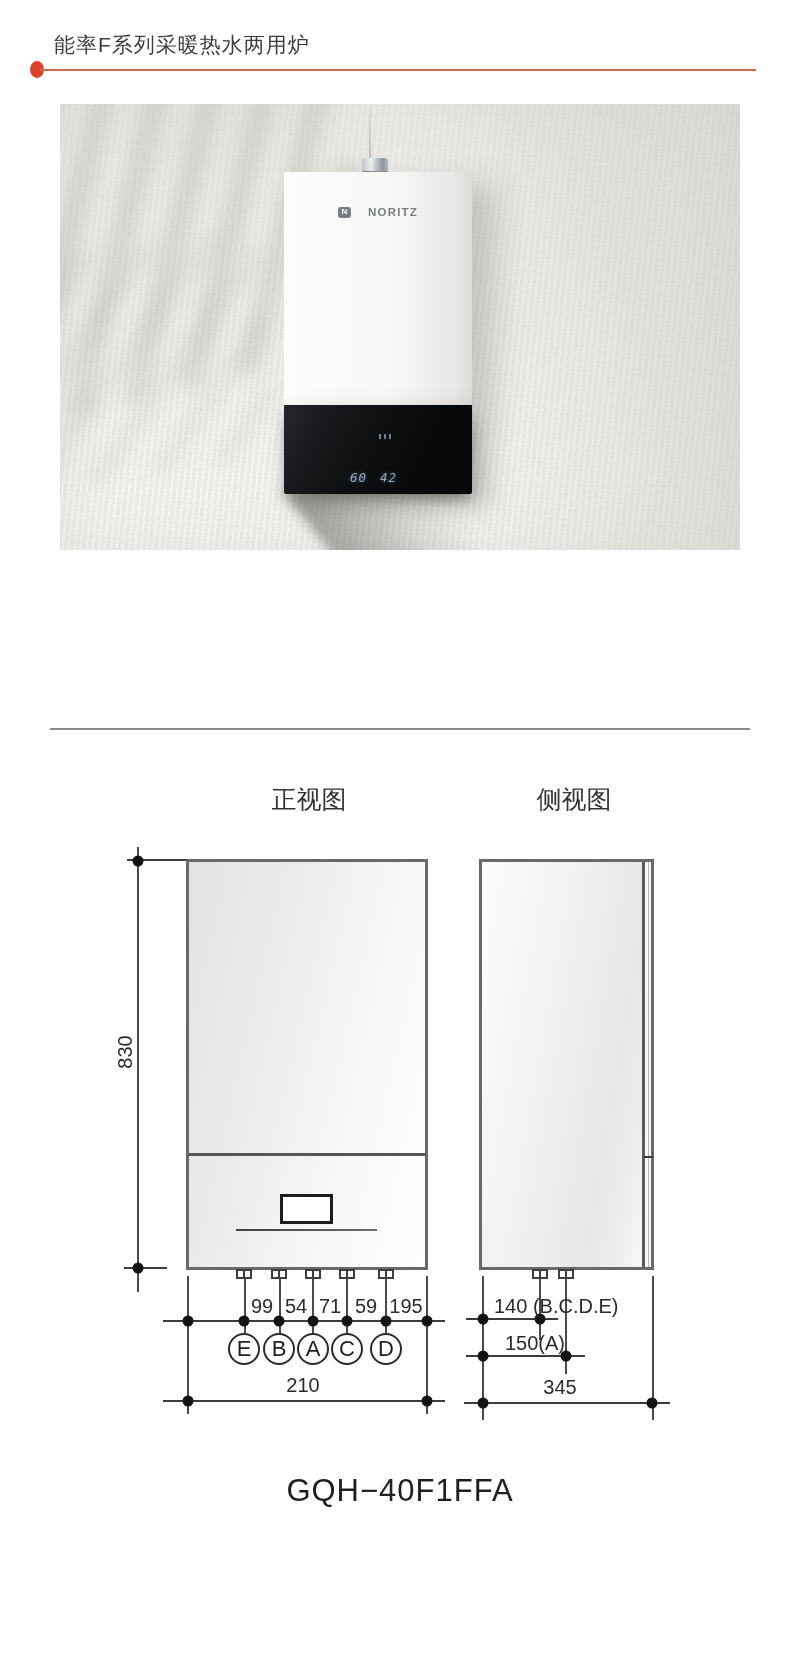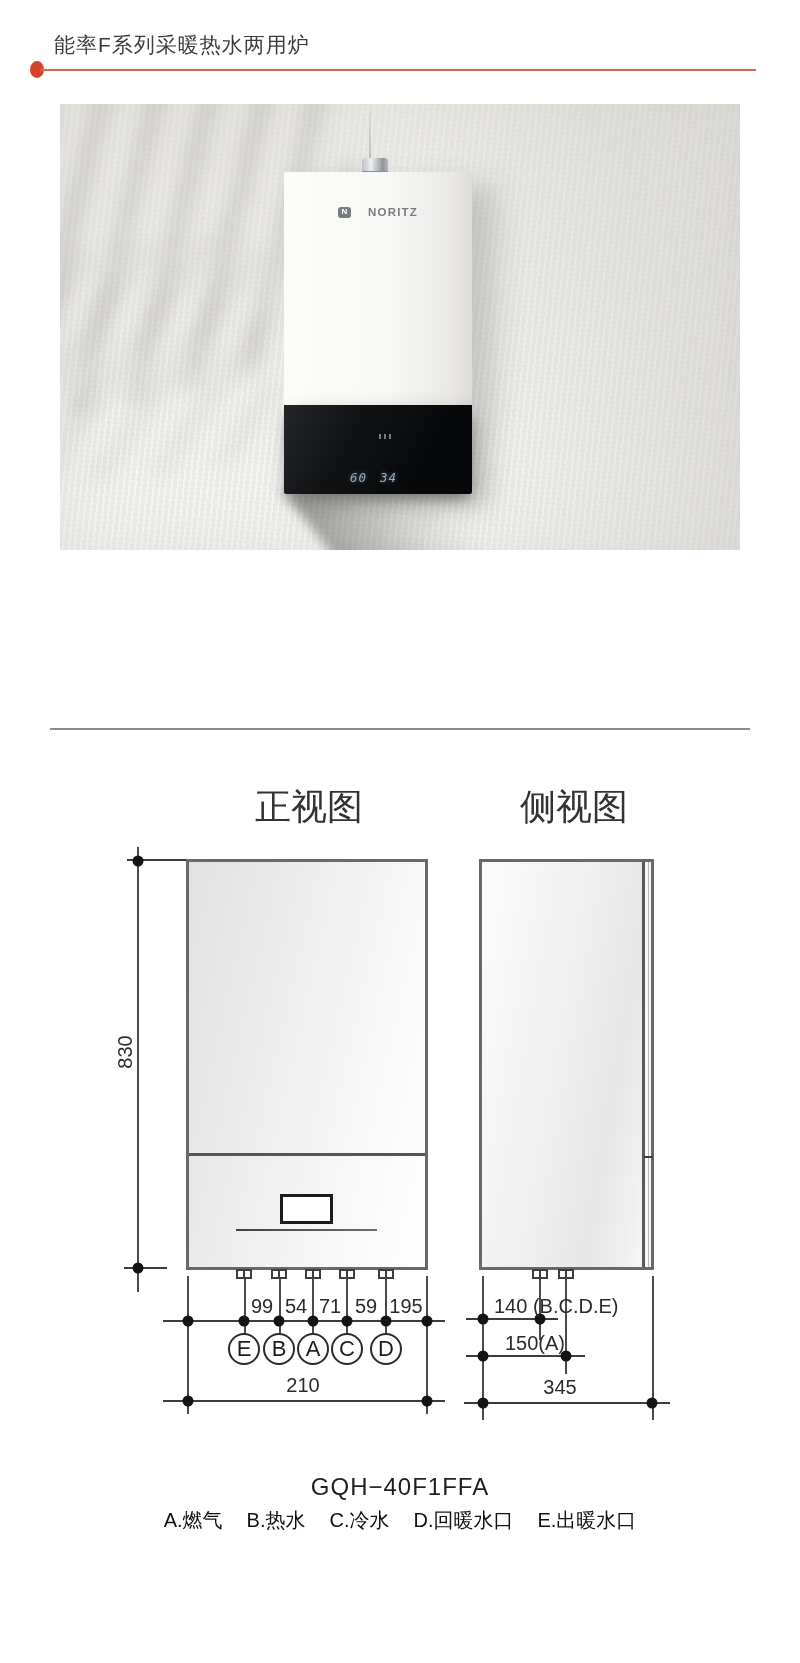--- a/index.html
+++ b/index.html
@@ -45,21 +45,21 @@
     box-shadow:0 8px 14px -4px rgba(45,44,42,.55), 16px 12px 26px rgba(90,88,84,.35);}
   .disp{position:absolute;left:66px;top:37px;display:flex;gap:13px;
     font-family:"DejaVu Sans Mono",monospace;font-style:italic;font-size:12.5px;
     color:#92a8bf;letter-spacing:1px;text-shadow:0 0 4px rgba(130,160,200,.55);margin-top:28px;}
   .disp-icons{position:absolute;left:95px;top:29px;display:flex;gap:3px;}
   .disp-icons i{display:block;width:2px;height:5px;background:#7b92a9;opacity:.85;}
   
   .sec-title{position:absolute;left:148px;top:652px;font-size:43px;color:#2e2d2c;letter-spacing:2px;white-space:nowrap;}
   .sec-unit{margin-left:36px;}
   .rule{position:absolute;left:50px;top:728px;width:700px;height:2px;background:#8a8a8a;}
-  .view-label{position:absolute;top:783px;font-size:36px;color:#333;transform:translateX(-50%);white-space:nowrap;}
+  .view-label{position:absolute;top:783px;font-size:25px;color:#333;transform:translateX(-50%);white-space:nowrap;}
   
   .draw-rect{position:absolute;box-sizing:border-box;border:3px solid #696969;}
   .front-rect{left:186px;top:859px;width:242px;height:411px;
     background:linear-gradient(103deg,#e2e2e2 0%,#ececec 35%,#f8f8f8 70%,#fff 100%);}
   .side-rect{left:479px;top:859px;width:175px;height:411px;
     background:linear-gradient(100deg,#fcfcfc 0%,#f1f1f1 40%,#e7e7e7 72%,#f0f0f0 88%,#f9f9f9 100%);}
   .strip{position:absolute;left:642px;top:862px;width:9px;height:405px;box-sizing:border-box;
     border-left:3px solid #5a5a5a;background:#f8f8f8;}
   .strip::after{content:"";position:absolute;left:3px;top:0;bottom:0;width:1px;background:#b8b8b8;}
   .hl{position:absolute;height:2px;background:#3c3c3c;}
@@ -73,21 +73,21 @@
     background:#fff;display:flex;align-items:center;justify-content:center;font-size:22px;color:#1e1e1e;
     transform:translate(-50%,-50%);}
   .stub{position:absolute;width:16px;height:10px;box-sizing:border-box;background:#fff;border:2px solid #3d3d3d;
     transform:translateX(-50%);}
   .stub::after{content:"";position:absolute;left:50%;top:-1px;bottom:-1px;width:2px;margin-left:-1px;background:#3d3d3d;}
   .disp-rect{position:absolute;left:280px;top:1194px;width:53px;height:30px;box-sizing:border-box;
     border:3px solid #1c1c1c;background:#fff;}
   .underline{position:absolute;left:236px;top:1229px;width:141px;height:2px;
     background:linear-gradient(to right,#3f3f3f,#6e6e6e);}
   
-  .model{position:absolute;left:0;top:1473px;width:800px;text-align:center;font-size:24px;color:#1f1f1f;letter-spacing:1px;}
+  .model{position:absolute;left:0;top:1473px;width:800px;text-align:center;font-size:31px;color:#1f1f1f;letter-spacing:1px;}
   .legend{position:absolute;left:0;top:1507px;width:800px;display:flex;justify-content:center;gap:24px;
     font-size:20px;color:#111;}
 </style>
 </head>
 <body>
 
 <div class="page">
 
   <div class="hdr-title">能率F系列采暖热水两用炉</div>
   <div class="hdr-dot"></div>
@@ -107,21 +107,21 @@
         </div>
       </div>
       <div class="boiler-panel">
         <div class="disp-icons">
             <i></i>
             <i></i>
             <i></i>
           </div>
         <div class="disp">
           <span>60</span>
-          <span>34</span>
+          <span>42</span>
         </div>
       </div>
     </div>
   </div>
 
   <div class="rule"></div>
 
   <div class="view-label" style="left:309px">正视图</div>
   <div class="view-label" style="left:574px">侧视图</div>
 
@@ -198,21 +198,14 @@
   <div class="dotm" style="left:483px;top:1356px"></div>
   <div class="dotm" style="left:566px;top:1356px"></div>
   <div class="dlabel" style="left:505px;top:1333px">150(A)</div>
 
   <div class="hl" style="left:464px;top:1402px;width:206px"></div>
   <div class="dotm" style="left:483px;top:1403px"></div>
   <div class="dotm" style="left:652px;top:1403px"></div>
   <div class="dlabel c" style="left:560px;top:1377px">345</div>
 
   <div class="model">GQH−40F1FFA</div>
-  <div class="legend">
-    <span>A.燃气</span>
-    <span>B.热水</span>
-    <span>C.冷水</span>
-    <span>D.回暖水口</span>
-    <span>E.出暖水口</span>
-  </div>
 
 </div>
 
 </body></html>

